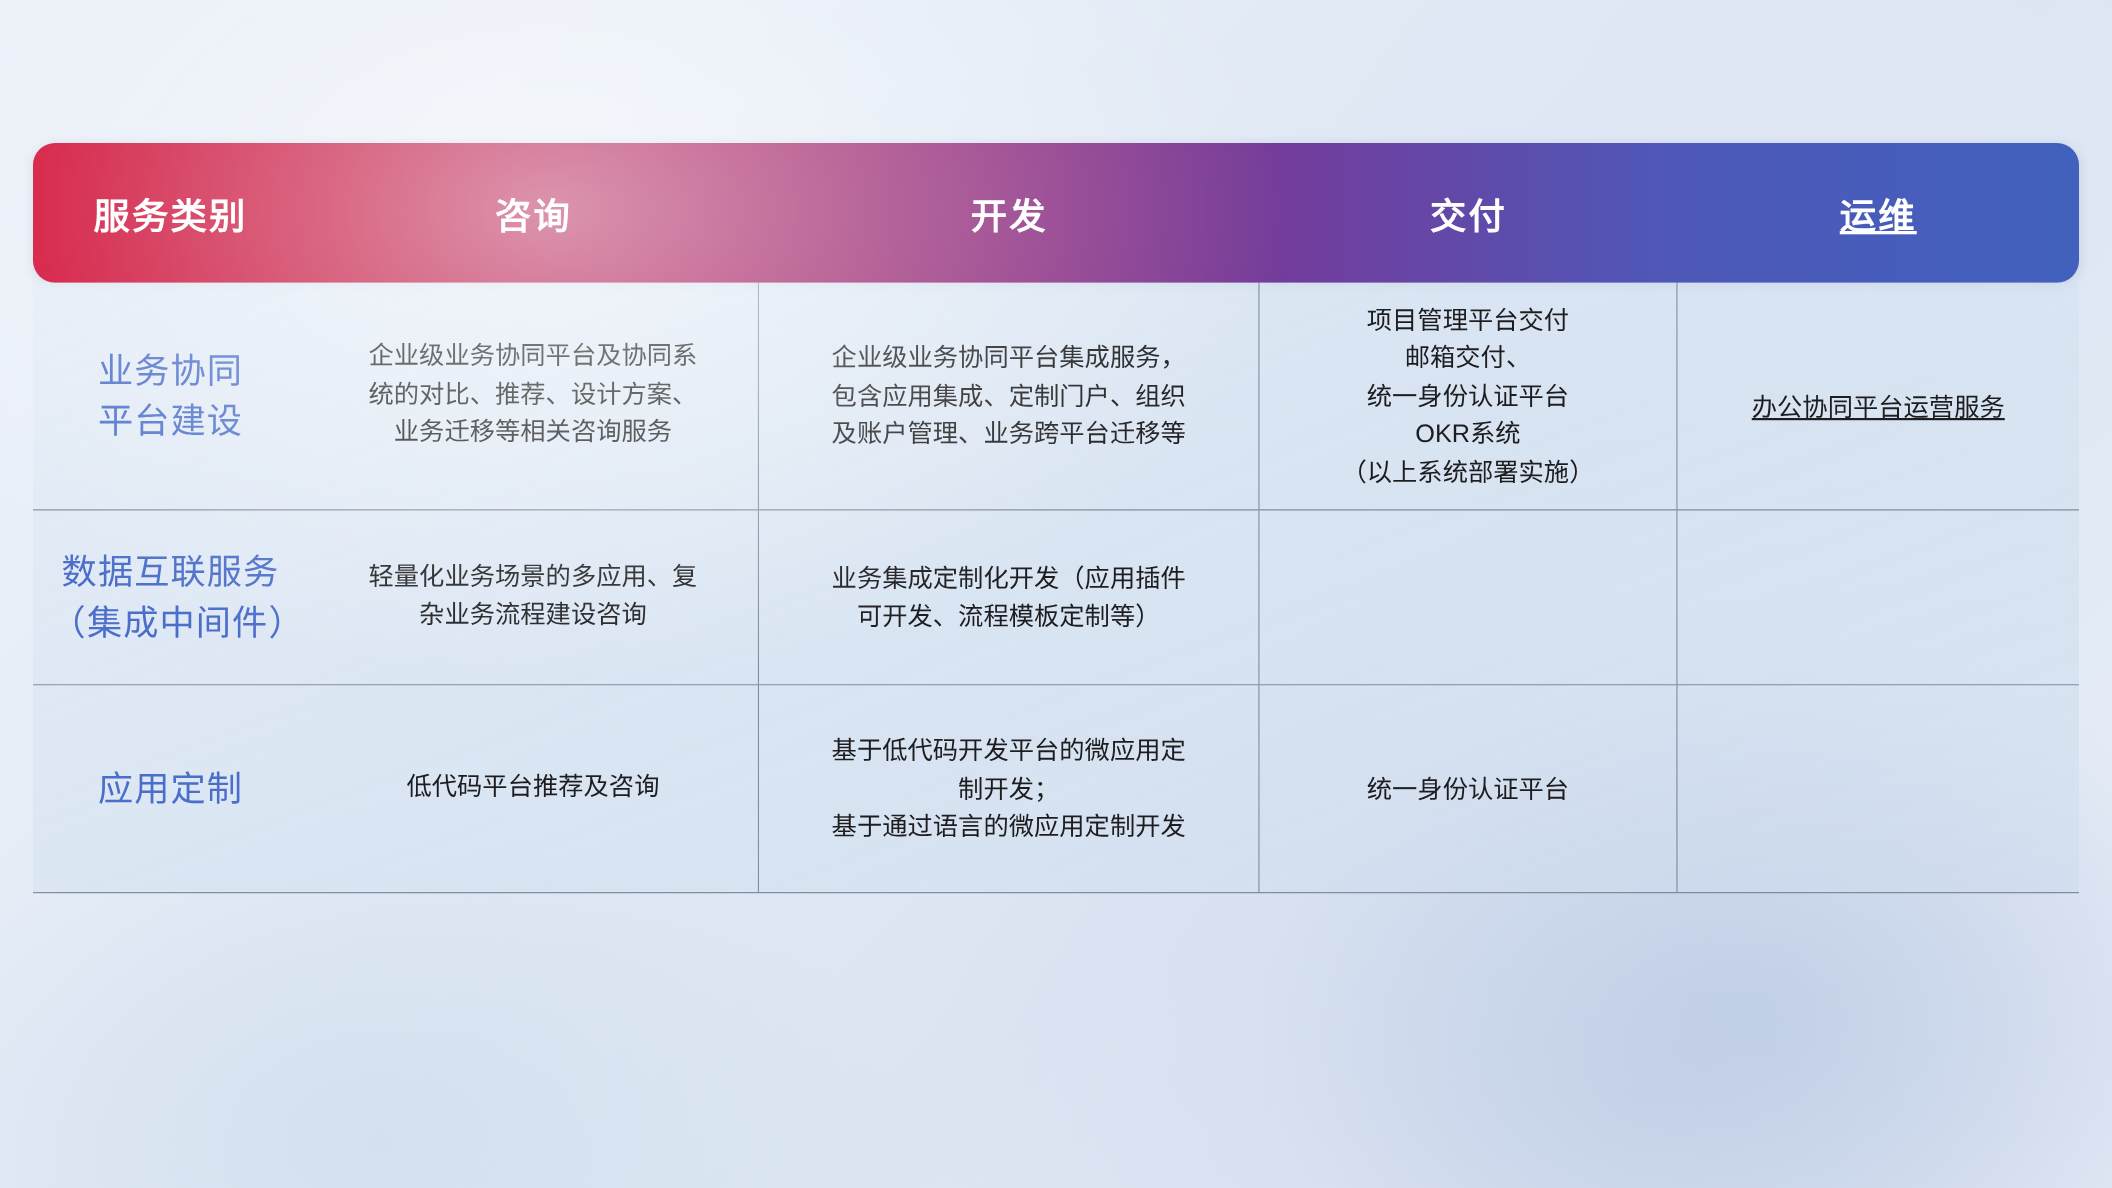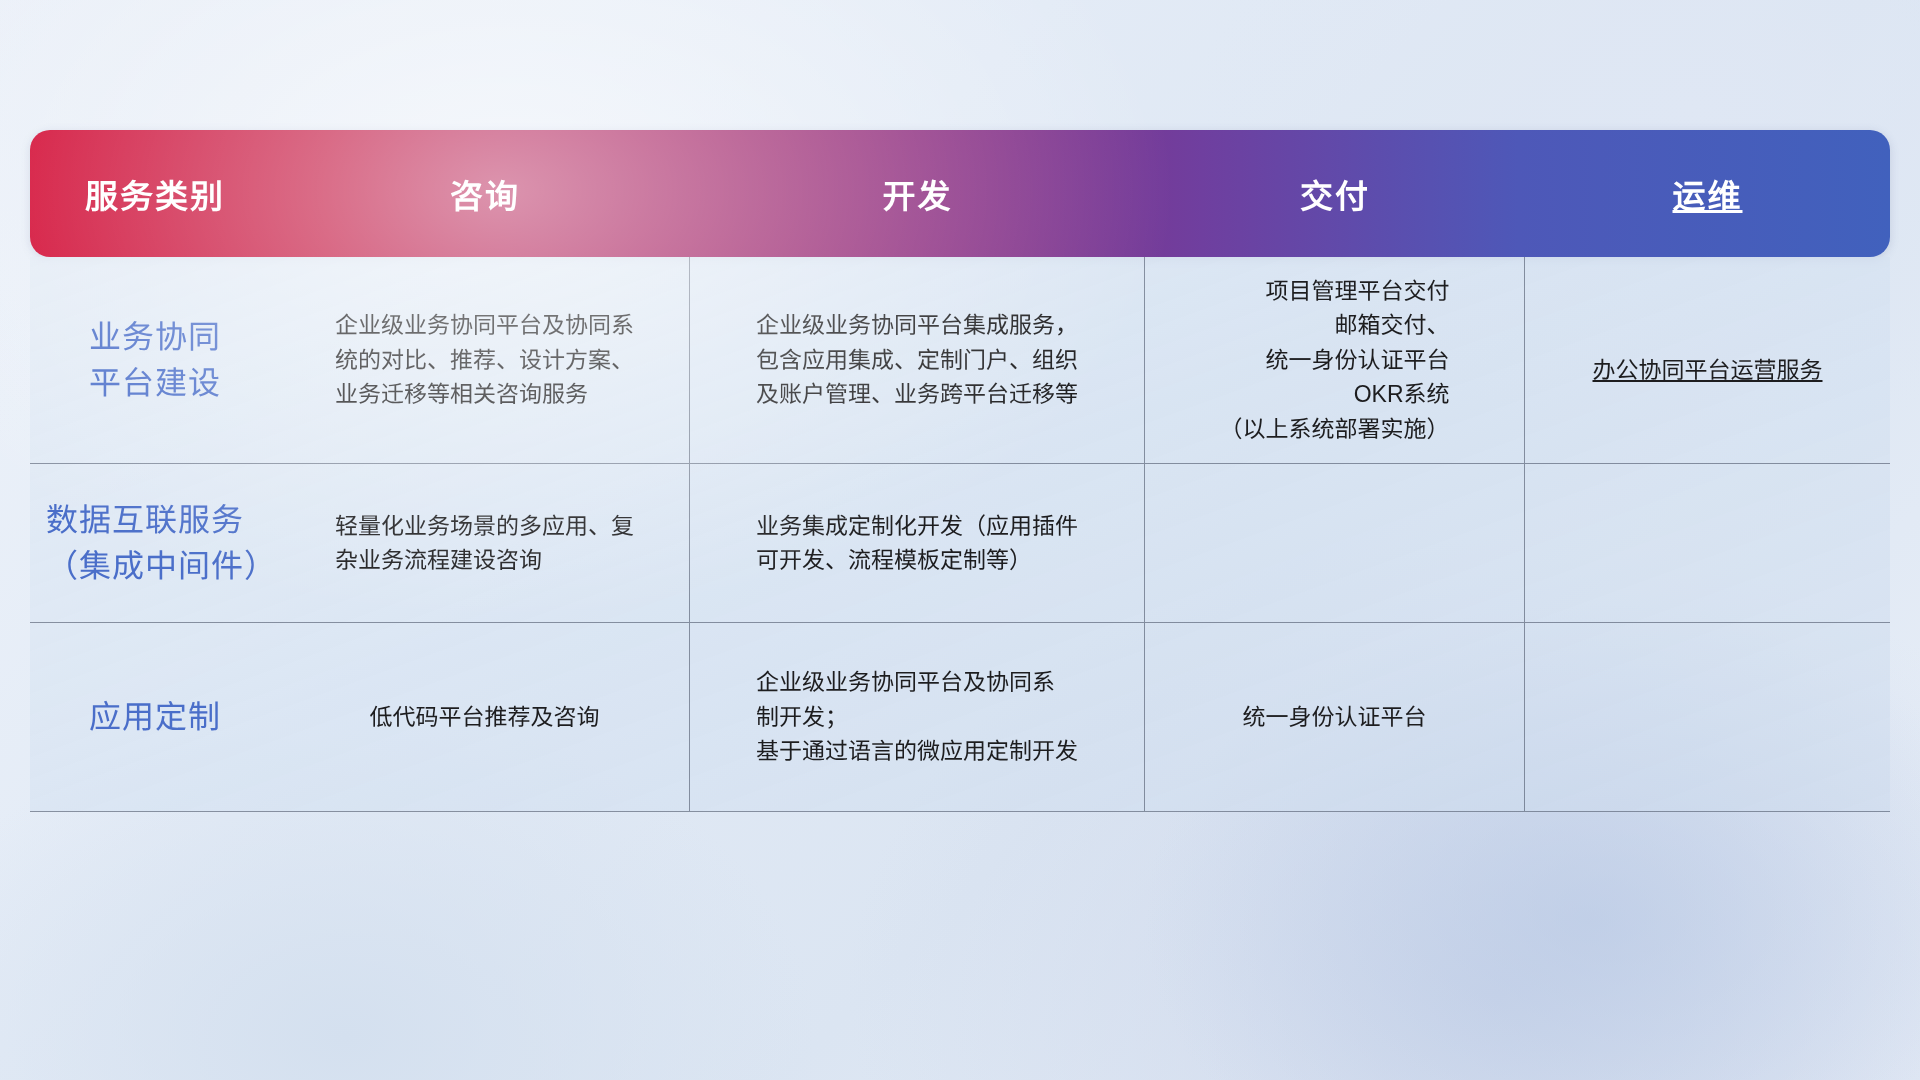--- a/index.html
+++ b/index.html
@@ -68,21 +68,21 @@
     align-items: center;
     justify-content: center;
     color: #ffffff;
     font-size: 33px;
     font-weight: bold;
     letter-spacing: 2px;
   }
 
   
   .c0 { width: 250px; }
-  .c1 { width: 410px; }
+  .c1 { width: 410px; font-family: Liberation Mono, monospace; }
   .c2 { width: 455px; }
   .c3 { width: 380px; text-align: right; }
   .c4 { width: 365px; text-decoration: underline; }
 
   .tbody {
     background: linear-gradient(160deg,
         rgba(226,235,245,0.72) 0%,
         rgba(214,227,242,0.62) 45%,
         rgba(205,219,237,0.55) 100%);
     border-bottom: 1px solid rgba(60,70,90,0.55);
@@ -92,20 +92,21 @@
     border-bottom: 1px solid rgba(60,70,90,0.55);
   }
   .tr:last-child { border-bottom: none; }
 
   .td {
     box-sizing: border-box;
     padding: 30px 16px;
     display: flex;
     align-items: center;
     justify-content: center;
+    text-align: center;
     font-size: 23px;
     line-height: 1.5;
     color: #1d1d1f;
     border-right: 1px solid rgba(60,70,90,0.55);
     white-space: pre-line;
   }
   .td:last-child { border-right: none; margin-top: 20px; }
   .td.cat {
     color: #4a6ec9;
     font-weight: normal;
@@ -161,21 +162,21 @@
 杂业务流程建设咨询</div>
         <div class="td c2">业务集成定制化开发（应用插件
 可开发、流程模板定制等）</div>
         <div class="td c3"></div>
         <div class="td c4"></div>
       </div>
 
       <div class="tr r2">
         <div class="td cat c0">应用定制</div>
         <div class="td c1">低代码平台推荐及咨询</div>
-        <div class="td c2">企业级业务协同平台及协同系
+        <div class="td c2">基于低代码开发平台的微应用定
 制开发；
 基于通过语言的微应用定制开发</div>
         <div class="td c3">统一身份认证平台</div>
         <div class="td c4"></div>
       </div>
 
     </div>
   </div>
 </div>
 

